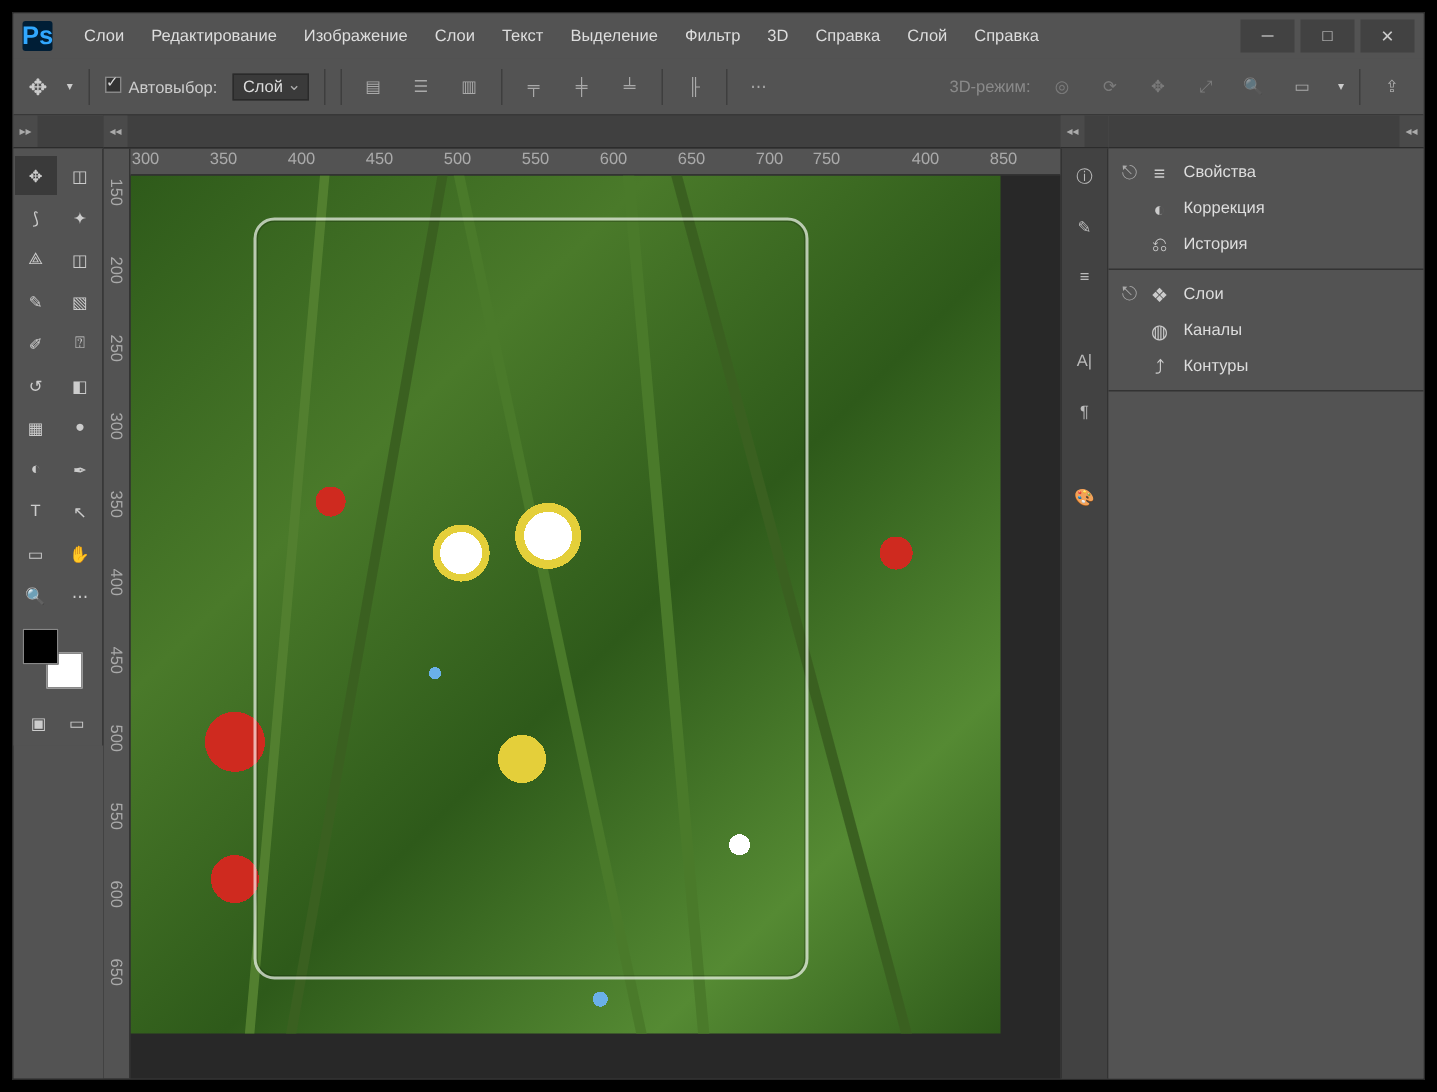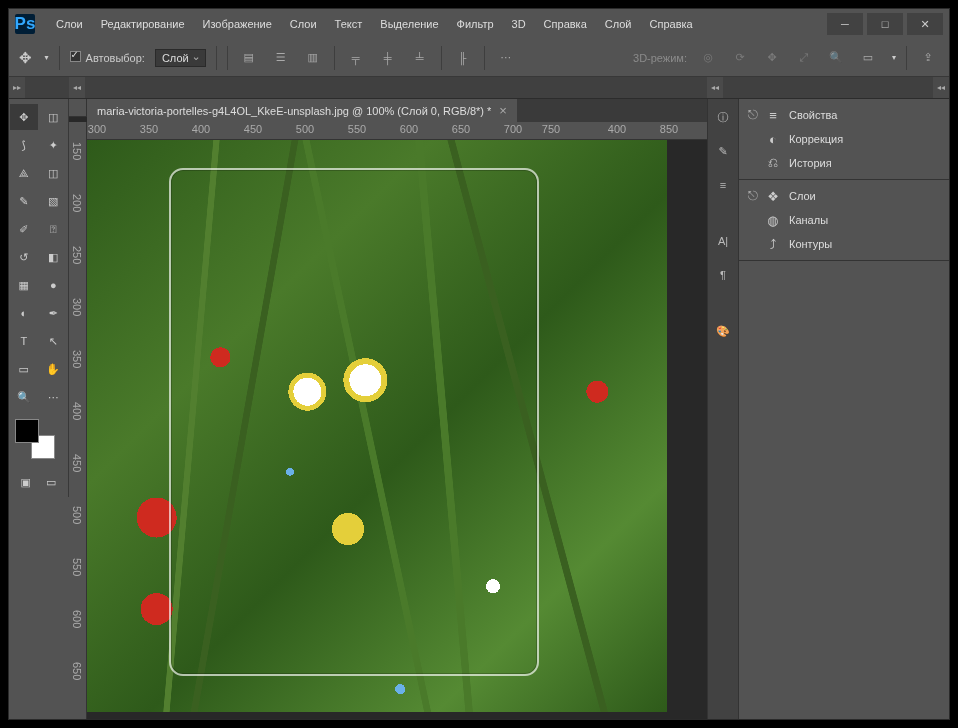--- a/index.html
+++ b/index.html
@@ -189,31 +189,20 @@
           <div class="tbtn">▭</div>
         </div>
       </div>
     </div>
 
     <div class="center">
       <div class="tabstrip">
         <div class="tabhead">◂◂</div>
         <div style="flex:1"></div>
       </div>
-      <div style="display:flex;align-items:stretch">
-        <div class="crosshair"></div>
-        <div class="canvascol" style="flex:1">
-          <div style="background:#3a3a3a;display:flex">
-            <div class="doctab">
-              <span>maria-victoria-portelles-g4L4OL_KkeE-unsplash.jpg @ 100% (Слой 0, RGB/8*) *</span>
-              <span class="x">×</span>
-            </div>
-          </div>
-        </div>
-      </div>
       <div class="canvaswrap">
         <div style="display:flex;flex-direction:column">
           <div class="vruler" style="flex:1;position:relative">
             <div style="position:absolute;left:2px;top:20px;writing-mode:vertical-rl">150</div>
             <div style="position:absolute;left:2px;top:72px;writing-mode:vertical-rl">200</div>
             <div style="position:absolute;left:2px;top:124px;writing-mode:vertical-rl">250</div>
             <div style="position:absolute;left:2px;top:176px;writing-mode:vertical-rl">300</div>
             <div style="position:absolute;left:2px;top:228px;writing-mode:vertical-rl">350</div>
             <div style="position:absolute;left:2px;top:280px;writing-mode:vertical-rl">400</div>
             <div style="position:absolute;left:2px;top:332px;writing-mode:vertical-rl">450</div>

